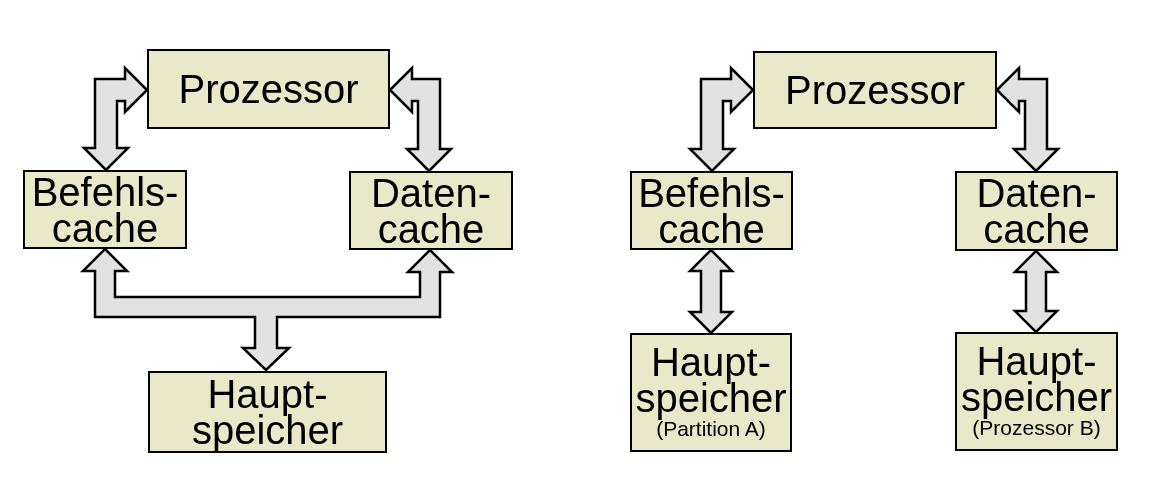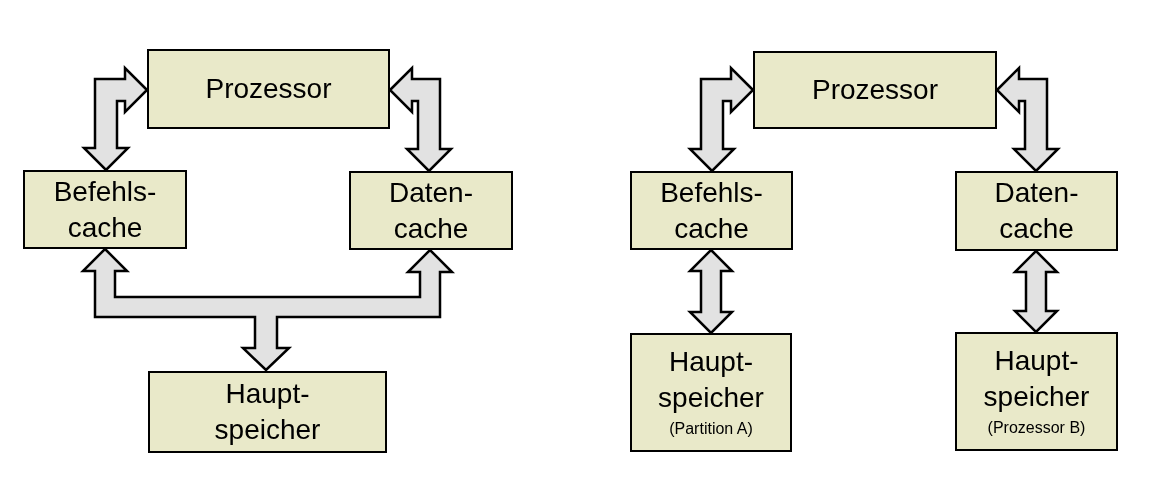--- a/index.html
+++ b/index.html
@@ -33,26 +33,26 @@
     background: #e9e9c9;
     border: 2.5px solid #000000;
     display: flex;
     flex-direction: column;
     align-items: center;
     justify-content: center;
     text-align: center;
     color: #000000;
   }
   .node .label {
-    font-size: 28px;
+    font-size: 40px;
     line-height: 36px;
     white-space: pre-line;
   }
   .node .sublabel {
-    font-size: 16px;
+    font-size: 21px;
     line-height: 26px;
     margin-top: 0;
   }
   
   .l-prozessor     { left: 147px; top: 49px;  width: 243px; height: 80px; }
   .l-befehlscache  { left: 23px;  top: 170px; width: 164px; height: 79px; }
   .l-datencache    { left: 349px; top: 171px; width: 164px; height: 79px; }
   .l-hauptspeicher { left: 148px; top: 371px; width: 239px; height: 82px; }
   
   .r-prozessor      { left: 753px; top: 51px;  width: 244px; height: 78px; }

